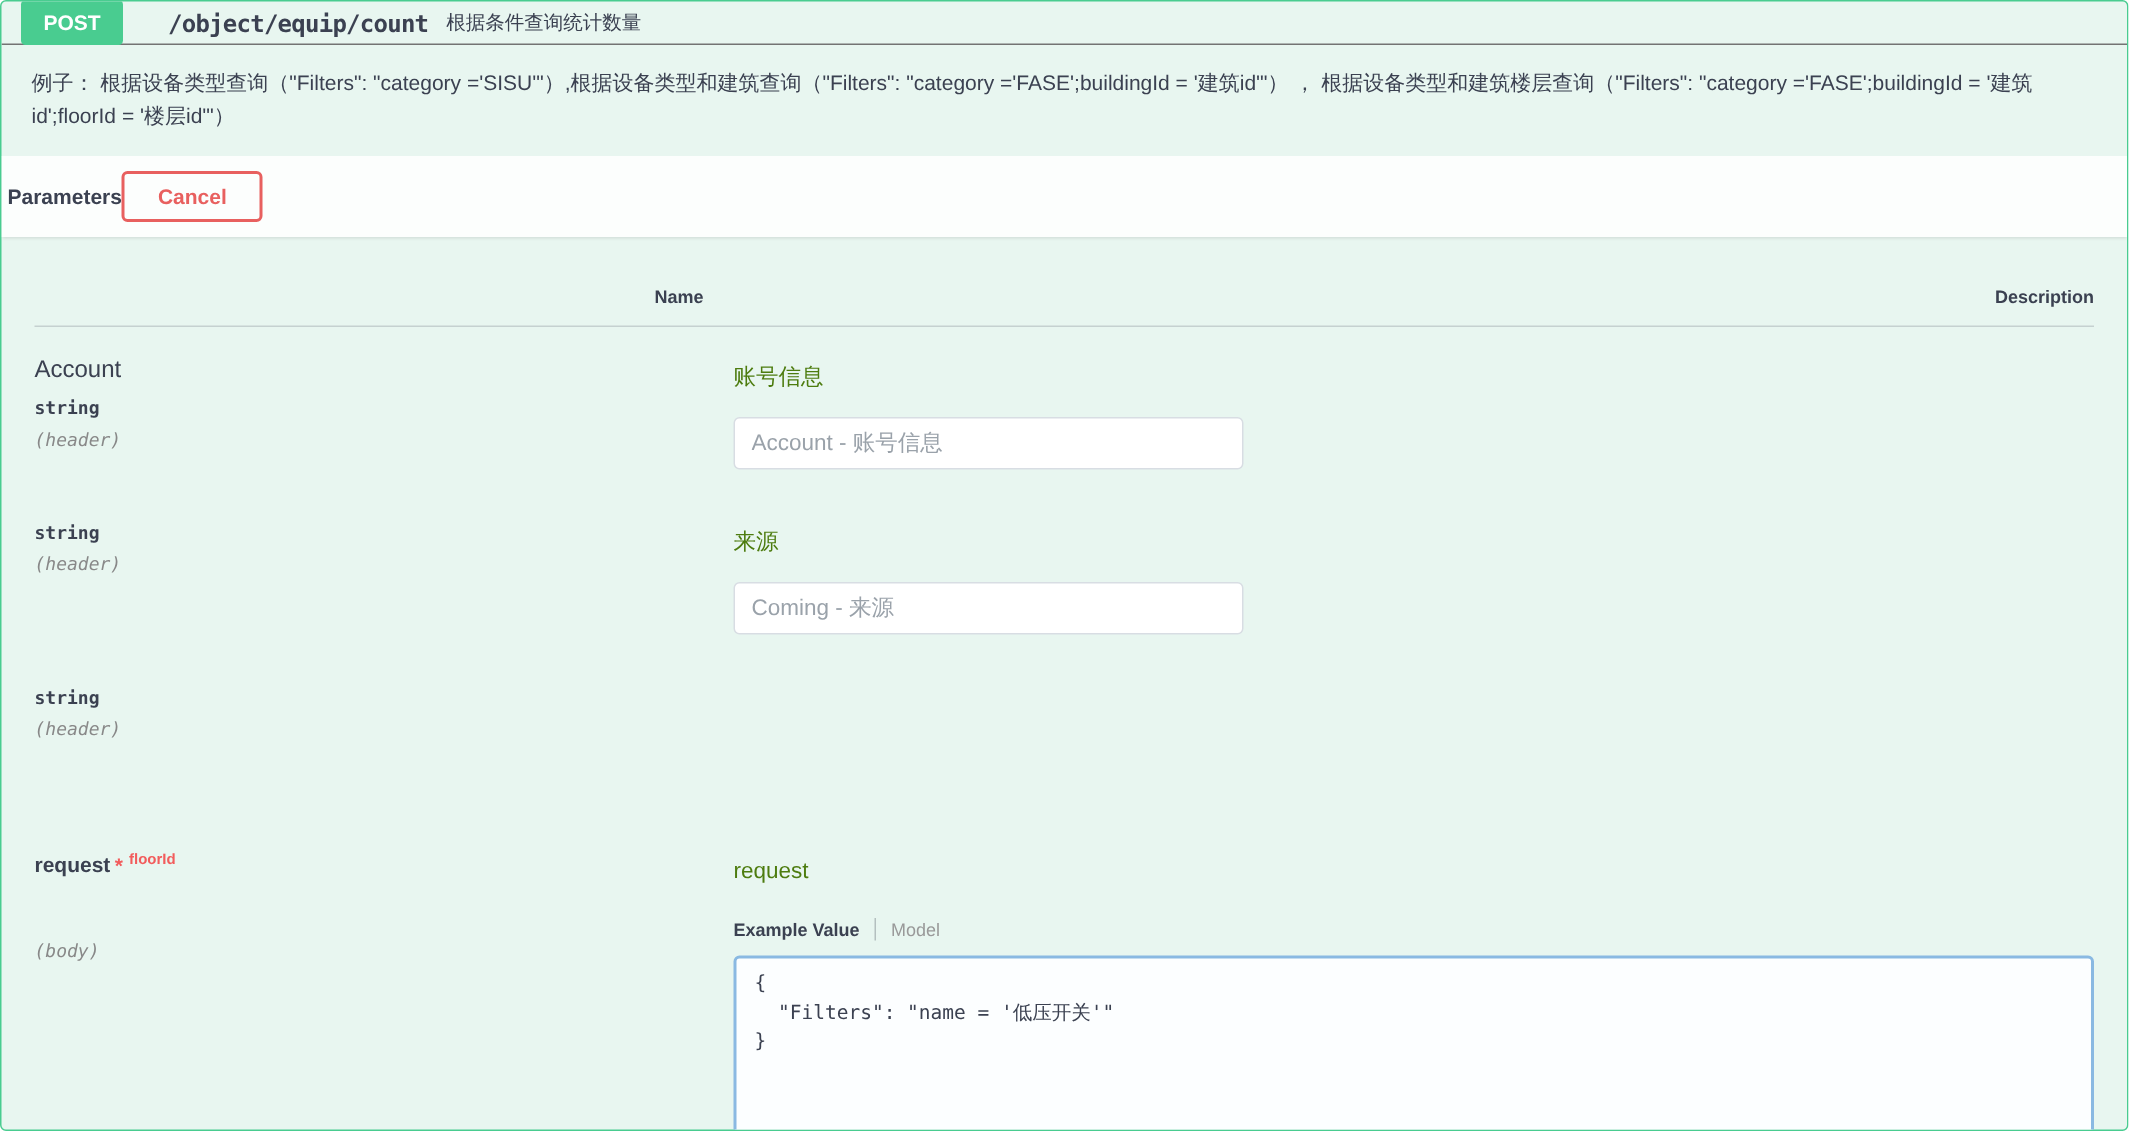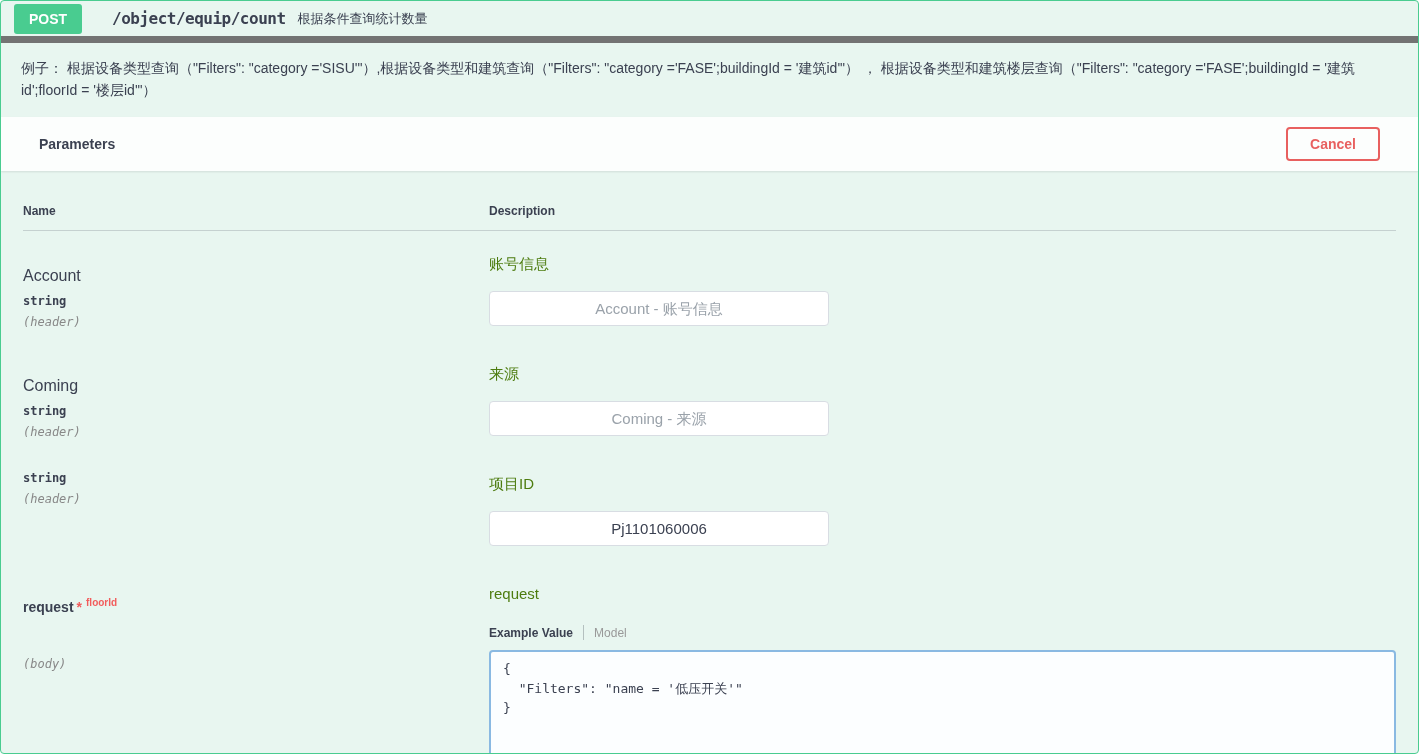--- a/index.html
+++ b/index.html
@@ -10,22 +10,22 @@
     width:1419px; height:754px;
     background:#e8f6f0;
     border:1px solid #49cc90;
     border-radius:4px;
     overflow:hidden;
   }
 
   
   .opblock-summary {
     display:flex; align-items:center;
-    height:42px; padding:0 10px;
-    border-bottom:7px solid #737373;
+    height:29px; padding:0 10px;
+    border-bottom:1px solid #737373;
     cursor:pointer;
   }
   .method-badge {
     display:inline-block; width:68px; text-align:center;
     background:#49cc90; color:#fff;
     font-size:14px; font-weight:700;
     padding:7px 0; border-radius:3px; margin-left:3px;
     font-family:"Liberation Sans", sans-serif;
   }
   .endpoint-path {
@@ -42,42 +42,42 @@
     padding:14px 42px 14px 20px;
     height:74px;
     font-size:14px; line-height:1.6; color:#3b4151;
   }
 
   
   .opblock-section-header {
     height:54px;
     background:rgba(255,255,255,.85);
     box-shadow:0 1px 2px rgba(0,0,0,.1);
-    display:flex; align-items:center; justify-content:space-between;
-    padding:0 38px;
+    display:flex; align-items:center; 
+    padding:0 4px;
   }
   .params-title { font-size:14px; font-weight:700; color:#3b4151; }
   .cancel-btn {
     background:transparent;
     border:2px solid #e8605f; color:#e8605f;
     font-family:"Liberation Sans", sans-serif;
     font-size:14px; font-weight:700;
     padding:7px 22px; border-radius:4px; cursor:pointer;
   }
 
   
   .params-table { padding:20px 22px 0 22px; }
   .row { display:flex; }
   .col-name { width:466px; flex:none; padding-right:20px; }
   .col-desc { flex:1; }
   .thead { border-bottom:1px solid rgba(59,65,81,.2); padding:13px 0 12px 0; }
-  .th { font-size:12px; font-weight:700; color:#3b4151; }
+  .th { font-size:12px; font-weight:700; color:#3b4151;text-align:right; }
 
   .param-row { padding:20px 0 0 0; min-height:110px; }
-  .p-name { font-size:16px; color:#3b4151; margin-bottom:9px;margin-top:16px; }
+  .p-name { font-size:16px; color:#3b4151; margin-bottom:9px; }
   .p-name.bold { font-size:14px; font-weight:700; }
   .star { color:#f25c5c; margin-left:3px; font-weight:700; }
   .req-label { color:#f25c5c; font-size:10px; vertical-align:super; margin-left:4px; }
   .p-type {
     font-family:"DejaVu Sans Mono", monospace;
     font-size:12px; font-weight:700; color:#3b4151; margin-bottom:7px;
   }
   .p-in {
     font-family:"DejaVu Sans Mono", monospace;
     font-size:12px; font-style:italic; color:#888;
@@ -85,21 +85,20 @@
   .p-in.body-in { margin-top:42px; }
 
   .p-desc { font-size:15px; color:#4d7c0f; margin:4px 0 0 0; }
   .param-input {
     display:block; margin-top:17px;
     width:340px; height:35px;
     background:#fff; border:1px solid #d8dde3; border-radius:4px;
     padding:0 11px; font-size:15px; color:#3b4151;
     font-family:"Liberation Sans", sans-serif;
     outline:none;
-    text-align:center;
   }
   .param-input::placeholder { color:#9aa2aa; }
 
   
   .tab-bar { display:flex; align-items:center; margin:23px 0 10px 0; }
   .tab { font-size:12px; cursor:pointer; }
   .tab.active { font-weight:700; color:#3b4151; }
   .tab.inactive { color:#999; }
   .tab-sep { width:1px; height:15px; background:rgba(59,65,81,.3); margin:0 10px; }
   .body-textarea {
@@ -143,38 +142,33 @@
         <div class="p-in">(header)</div>
       </div>
       <div class="col-desc">
         <div class="p-desc">账号信息</div>
         <input class="param-input" type="text" placeholder="Account - 账号信息" style="">
       </div>
     </div>
 
     <div class="row param-row">
       <div class="col-name">
-        <div class="p-name">Coming</div>
         <div class="p-type">string</div>
         <div class="p-in">(header)</div>
       </div>
       <div class="col-desc">
         <div class="p-desc">来源</div>
         <input class="param-input" type="text" placeholder="Coming - 来源" style="">
       </div>
     </div>
 
     <div class="row param-row">
       <div class="col-name">
         <div class="p-type">string</div>
         <div class="p-in">(header)</div>
-      </div>
-      <div class="col-desc">
-        <div class="p-desc">项目ID</div>
-        <input class="param-input" type="text" value="Pj1101060006" style="">
       </div>
     </div>
 
     <div class="row param-row">
       <div class="col-name">
         <div class="p-name bold">
           <span>request</span><span class="star">*</span><span class="req-label">floorId</span>
         </div>
         <div class="p-in body-in">(body)</div>
       </div>

